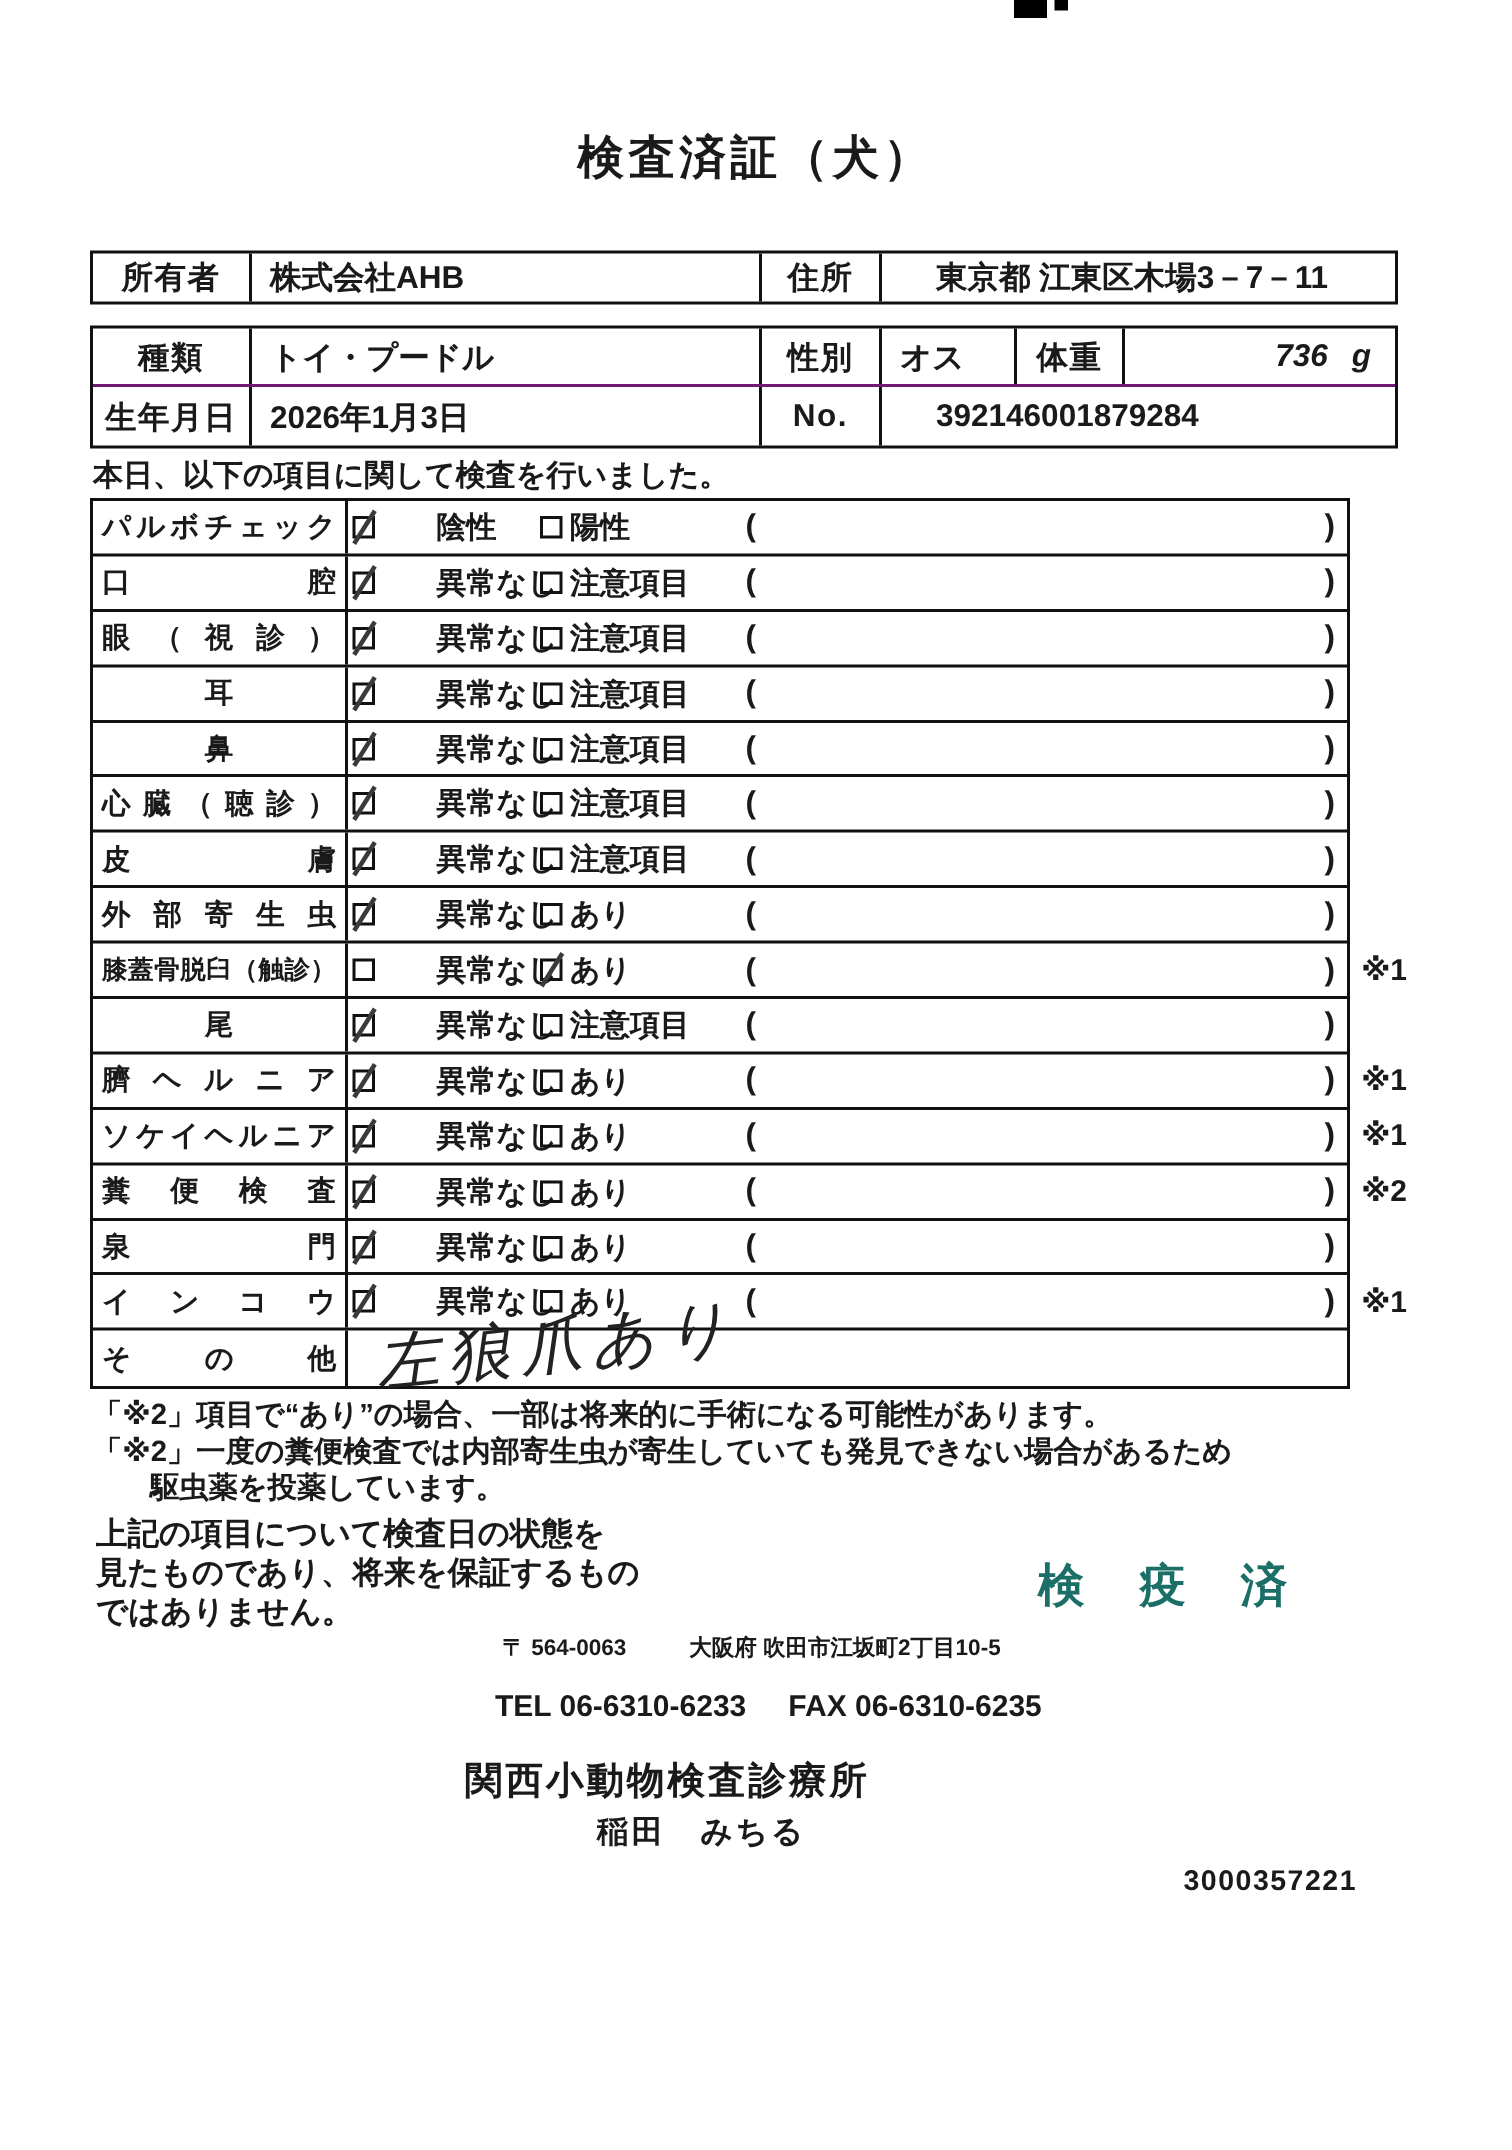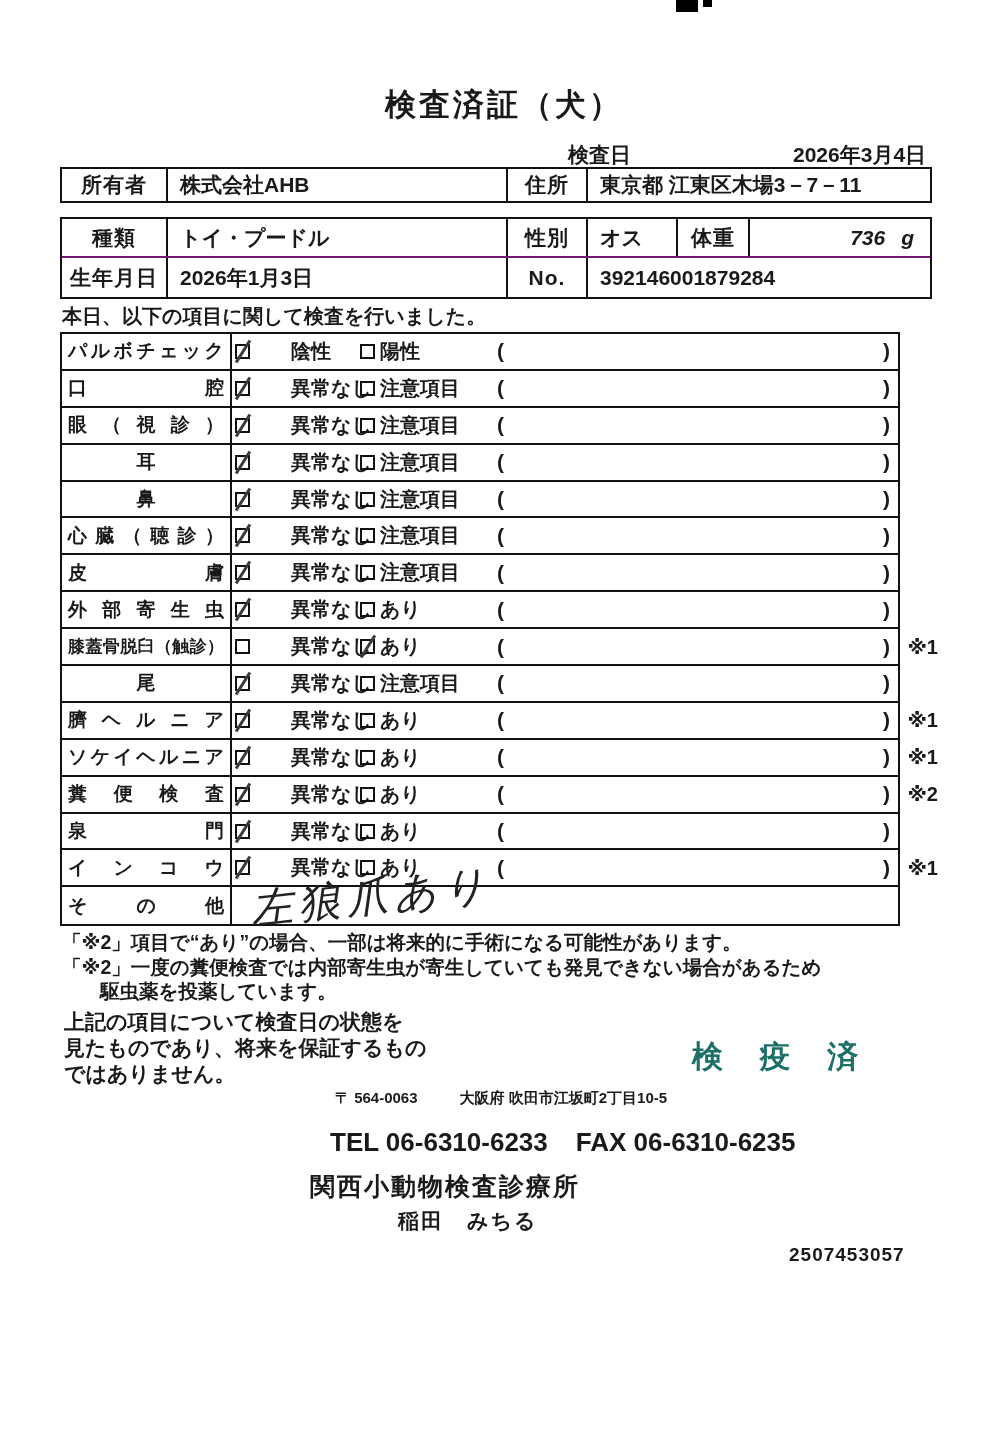--- a/index.html
+++ b/index.html
@@ -19,21 +19,21 @@
   .date-line { position:absolute; top:141px; left:0; width:100%; height:26px; font-size:21px; }
   .date-label { position:absolute; left:568px; }
   .date-value { position:absolute; left:793px; }
 
   .tbl { position:absolute; left:60px; width:872px; border:2px solid #111; }
   .tbl-row { display:flex; height:36px; }
   .tbl-b .tbl-row { height:39px; }
   .tbl-b .tbl-row:first-child { border-bottom:2px solid #701a75; }
   .cell { border-right:2px solid #111; display:flex; align-items:center;
     font-size:21px; padding:0 12px; overflow:hidden; white-space:nowrap; }
-  .cell:last-child { border-right:none; }
+  .cell:last-child { border-right:none;margin-left:24px; }
   .cell.label { justify-content:center; letter-spacing:1px; padding:0 4px; }
   .w-label { width:106px; flex:none; }
   .w-value { width:340px; flex:none; }
   .w-small { width:80px; flex:none; }
   .w-sex   { width:90px; flex:none; }
   .w-wt    { width:72px; flex:none; }
   .cell.fill { flex:1; }
   .weight-cell { justify-content:flex-end; gap:16px; padding-right:16px;font-style:italic; }
   .tbl-a { top:167px; } .tbl-a .tbl-row { height:32px; }
   .tbl-b { top:217px; }
@@ -65,39 +65,35 @@
   .note.n1 { top:929px; left:62px; }
   .note.n2 { top:954px; left:62px; }
   .note.n3 { top:978px; left:100px; }
 
   .statement { position:absolute; left:64px; font-size:21px; white-space:nowrap; }
   .statement.s1 { top:1008px; } .statement.s2 { top:1034px; } .statement.s3 { top:1060px; }
 
   .stamp { position:absolute; top:1036px; left:692px; font-size:31px; letter-spacing:14px; white-space:nowrap; }
 
   .addr-line { position:absolute; top:1089px; left:335px; font-size:15px; display:flex; gap:42px; white-space:nowrap; }
-  .tel-line  { position:absolute; top:1127px; left:330px; font-size:26px; display:flex; gap:28px; white-space:nowrap; }
+  .tel-line  { position:absolute; top:1127px; left:330px; font-size:20px; display:flex; gap:28px; white-space:nowrap; }
   .clinic    { position:absolute; top:1170px; left:310px; font-size:25px; letter-spacing:2px; white-space:nowrap; }
   .examiner  { position:absolute; top:1207px; left:398px; font-size:21px; letter-spacing:2px; white-space:nowrap; }
   .serial    { position:absolute; top:1244px; left:789px; font-size:19px; letter-spacing:1px; }
 </style>
 </head>
 <body>
 
 <div class="sheet">
 
   <div class="artifact a1"></div>
   <div class="artifact a2"></div>
 
   <div class="doc-title">検査済証（犬）</div>
 
-  <div class="date-line">
-    <span class="date-label">検査日</span>
-    <span class="date-value">2026年3月4日</span>
-  </div>
 
   <div class="tbl tbl-a">
     <div class="tbl-row">
       <div class="cell label w-label">所有者</div>
       <div class="cell w-value">株式会社AHB</div>
       <div class="cell label w-small">住所</div>
       <div class="cell fill">東京都 江東区木場3－7－11</div>
     </div>
   </div>
 
@@ -467,15 +463,15 @@
   <div class="addr-line">
     <span>〒 564-0063</span>
     <span>大阪府 吹田市江坂町2丁目10-5</span>
   </div>
   <div class="tel-line">
     <span>TEL 06-6310-6233</span>
     <span>FAX 06-6310-6235</span>
   </div>
   <div class="clinic">関西小動物検査診療所</div>
   <div class="examiner">稲田　みちる</div>
-  <div class="serial">2507453057</div>
+  <div class="serial">3000357221</div>
 
 </div>
 
 </body></html>

